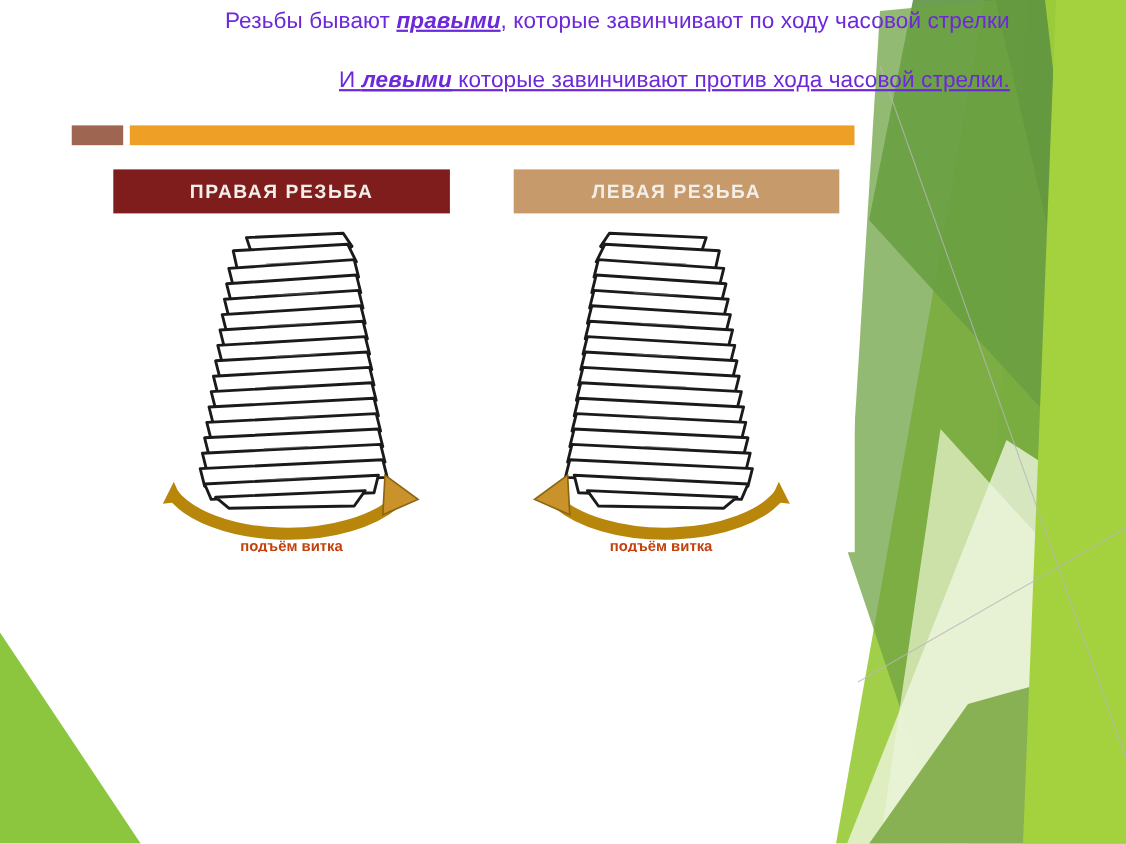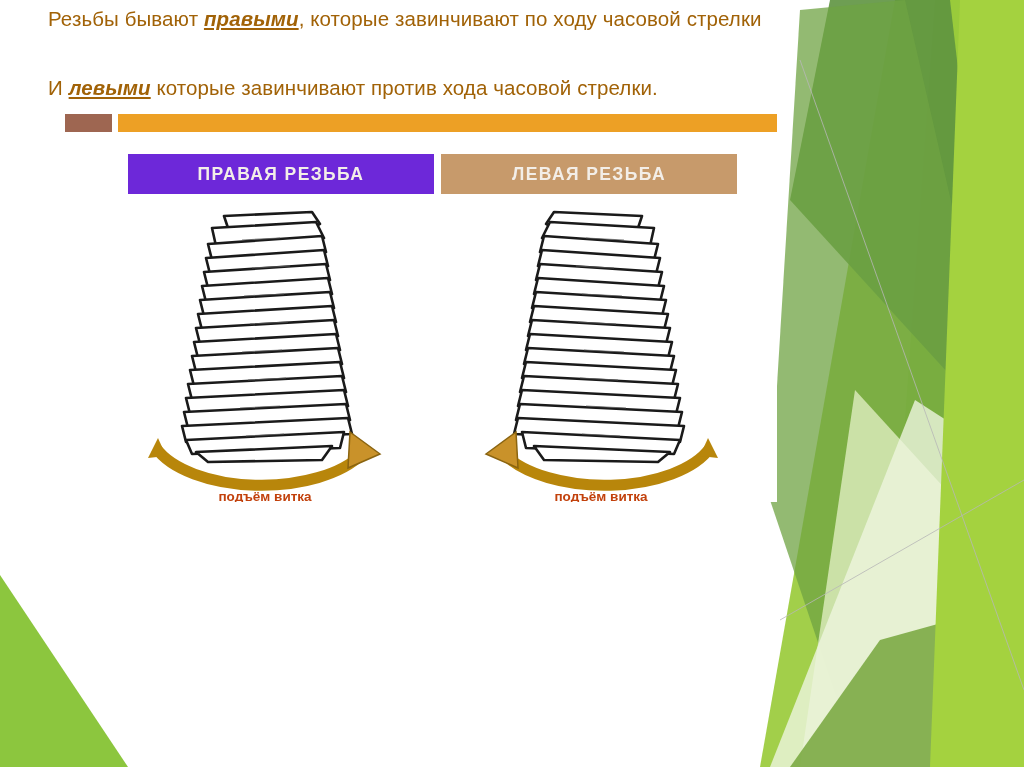--- a/index.html
+++ b/index.html
@@ -26,28 +26,29 @@
     height: 767px;
     pointer-events: none;
   }
 
   
   .text-block {
     position: absolute;
     left: 48px;
     top: 4px;
     width: 870px;
-    color: #a16207;
+    color: #6d28d9;
     font-size: 20.5px;
     line-height: 29px;
     letter-spacing: 0.1px;
     z-index: 6;
+    text-align: right;
   }
   .text-line { white-space: normal; }
-  .text-line.second { margin-top: 40px; }
+  .text-line.second { margin-top: 25px; text-decoration: underline; }
   .emph {
     font-style: italic;
     text-decoration: underline;
     font-weight: 600;
   }
 
   
   .wordart-clip {
     position: absolute;
     left: 186px;
@@ -110,22 +111,22 @@
     top: 44px;
     height: 40px;
     display: flex;
     align-items: center;
     justify-content: center;
     color: #f3eee8;
     font-size: 17.5px;
     font-weight: bold;
     letter-spacing: 1.4px;
   }
-  .label-right { left: 63px;  width: 306px; background: #6d28d9; }
-  .label-left  { left: 376px; width: 296px; background: #C79A6B; }
+  .label-right { left: 38px;  width: 306px; background: #7f1d1d; }
+  .label-left  { left: 402px; width: 296px; background: #C79A6B; }
 
   .screw-wrap {
     position: absolute;
     top: 100px;
     width: 306px;
     height: 292px;
   }
   .screw-right { left: 47px; }
   .screw-left  { left: 383px; }
 

